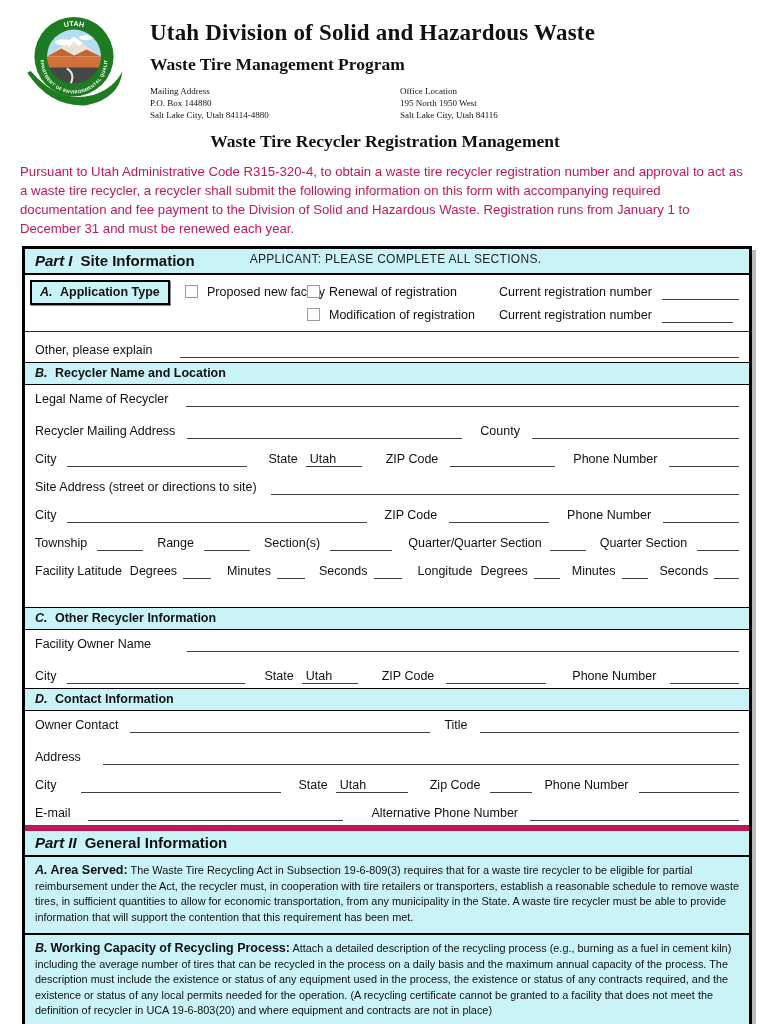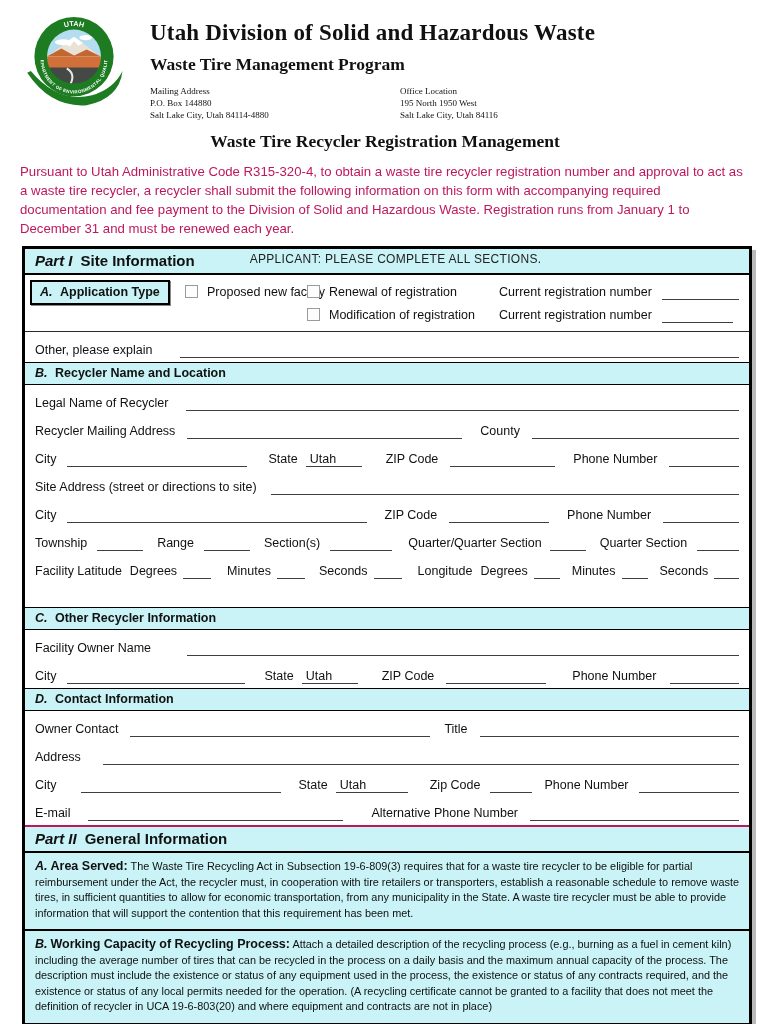--- a/index.html
+++ b/index.html
@@ -59,21 +59,21 @@
   .a-reg { display:flex; align-items:center; flex:1; }
   .a-reg .lbl { margin-right:10px; }
   .rule { border-top:1.3px solid #2a2a2a; margin-top:3px; }
   .other-row { min-height:30px; }
   
   .txt-sec { padding:6px 10px 8px 10px; font-size:10.9px; line-height:15.5px; color:#101010; }
   .txt-lead-letter { font-weight:bold; font-style:italic; font-size:12.5px; }
   .txt-lead { font-weight:bold; font-size:12.5px; }
   .txt-secB { min-height:86px; }
   .blank-row { height:24px; }
-  .mt2 { margin-top:2px; }
+  .mt2 { margin-top:2px;align-items:center; }
 </style>
 </head>
 <body>
 
 <div class="hdr">
   <div class="logo-wrap">
     <svg viewBox="0 0 120 104" width="108" height="104">
       <path d="M12,62 Q42,98 80,89 Q104,82 114,62 Q110,93 74,100 Q34,103 8,64 Z" fill="#1d7c21"></path>
       <circle cx="60" cy="46" r="44" fill="#1d7c21"></circle>
       <clipPath id="innerClip">
@@ -295,21 +295,21 @@
     <div class="ul f1" style="margin-left:10px;"></div>
   </div>
 
   <div class="row">
     <span class="lbl">E-mail</span>
     <div class="ul" style="margin-left:18px;width:255px;"></div>
     <span class="lbl" style="margin-left:28px;">Alternative Phone Number</span>
     <div class="ul f1" style="margin-left:12px;"></div>
   </div>
 
-  <div class="part-h cyan" style="border-top:2px solid #be185d;">
+  <div class="part-h cyan" style="border-top:6px solid #be185d;">
     <span class="part-lbl">Part II</span>
     <span class="part-ttl">General Information</span>
   </div>
 
   <div class="txt-sec cyan">
     <span class="txt-lead-letter">A.</span>
     <span class="txt-lead">Area Served:</span>
     <span>The Waste Tire Recycling Act in Subsection 19-6-809(3) requires that for a waste tire recycler to be eligible for partial reimbursement under the Act, the recycler must, in cooperation with tire retailers or transporters, establish a reasonable schedule to remove waste tires, in sufficient quantities to allow for economic transportation, from any municipality in the State.  A waste tire recycler must be able to provide information that will support the contention that this requirement has been met.</span>
   </div>
 

